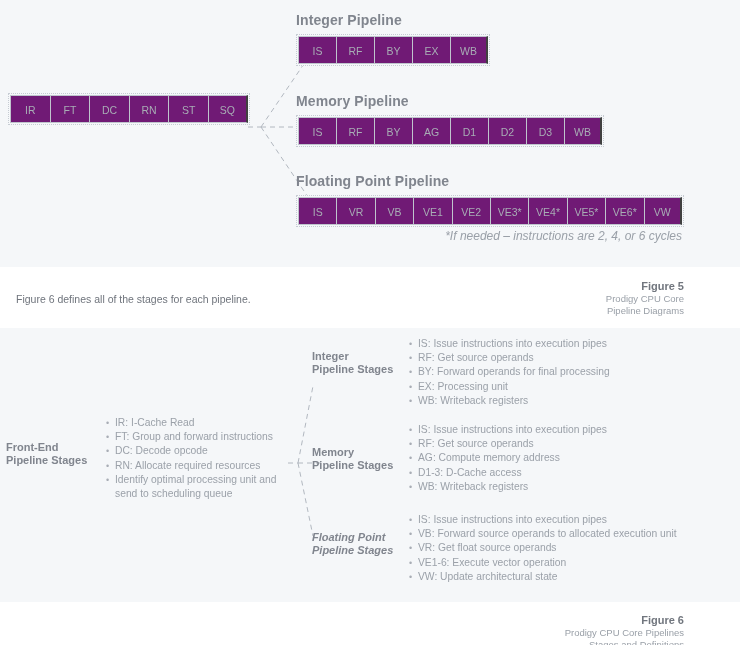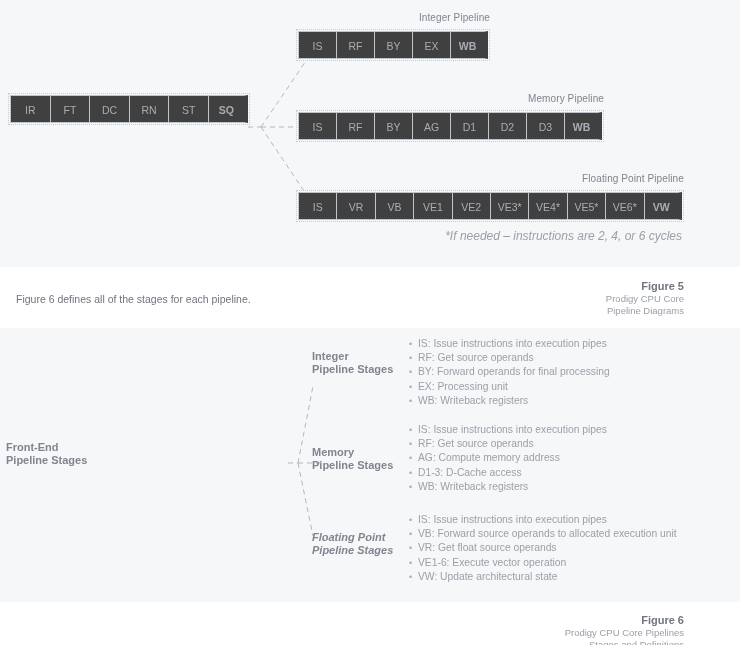--- a/index.html
+++ b/index.html
@@ -22,23 +22,23 @@
     left: 0;
     width: 740px;
     background: #f5f7f9;
   }
   #panel-figure5 { top: 0; height: 267px; }
   #panel-figure6 { top: 328px; height: 274px; }
 
   
   .pipeline-group { position: absolute; }
   .pipeline-title {
-    text-align: right;
-    font-size: 10px;
-    font-weight: normal;
+    text-align: left;
+    font-size: 14px;
+    font-weight: bold;
     color: #80858e;
     letter-spacing: 0.1px;
     margin-bottom: 6px;
     white-space: nowrap;
   }
   .pipeline-row {
     display: flex;
     border: 1px dotted #c6ccd3;
     padding: 1px;
     background: #f5f7f9;
@@ -46,24 +46,24 @@
   }
   .stage-cell {
     height: 28px;
     line-height: 28px;
     text-align: center;
     font-size: 10.5px;
     color: #a8adb5;
     border: 1px solid #bfc5cd;
     border-right: none;
     box-sizing: border-box;
-    background: #404040;
-    white-space: nowrap;
-  }
-  .stage-cell:last-child { border-right: 4px solid #404040; font-weight: bold; }
+    background: #701a75;
+    white-space: nowrap;
+  }
+  .stage-cell:last-child { border-right: 2px solid #404040; }
 
   
   #group-front-end .stage-cell { width: 39.6px; }
   #group-integer  .stage-cell { width: 38px; }
   #group-memory   .stage-cell { width: 38px; }
   #group-float    .stage-cell { width: 38.4px; }
 
   
   #group-front-end { left: 8px;  top: 93px; }
   #group-integer   { left: 296px; top: 12px; }
@@ -246,20 +246,27 @@
       <line x1="298" y1="135" x2="324" y2="135"></line>
       <line x1="298" y1="135" x2="313" y2="58"></line>
       <line x1="298" y1="135" x2="313" y2="208"></line>
     </g>
   </svg>
 
   <div class="section-label" id="label-front-end-stages" style="top:113px">
     <span>Front-End</span><br>
     <span>Pipeline Stages</span>
   </div>
+  <ul class="bullet-list" id="list-front-end" style="top:88px">
+    <li>IR:  I-Cache Read</li>
+    <li>FT:  Group and forward instructions</li>
+    <li>DC:  Decode opcode</li>
+    <li>RN:  Allocate required resources</li>
+    <li class="wrap">Identify optimal processing unit and send to scheduling queue</li>
+  </ul>
 
   <div class="section-label" id="label-integer-stages" style="top:22px">
     <span>Integer</span><br>
     <span>Pipeline Stages</span>
   </div>
   <ul class="bullet-list" id="list-integer" style="top:9px">
     <li>IS:  Issue instructions into execution pipes</li>
     <li>RF:  Get source operands</li>
     <li>BY:  Forward operands for final processing</li>
     <li>EX:  Processing unit</li>

